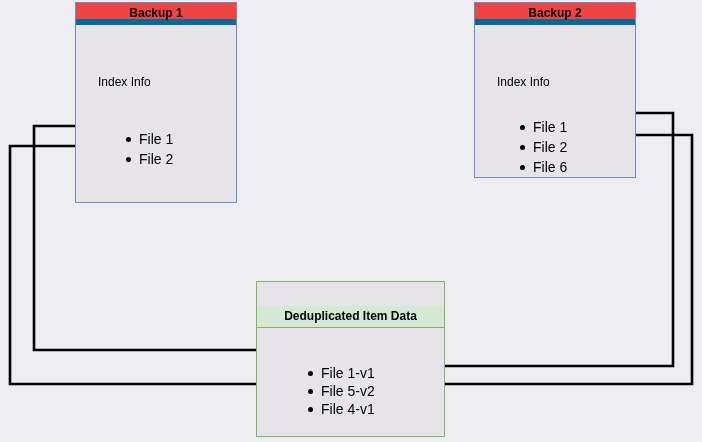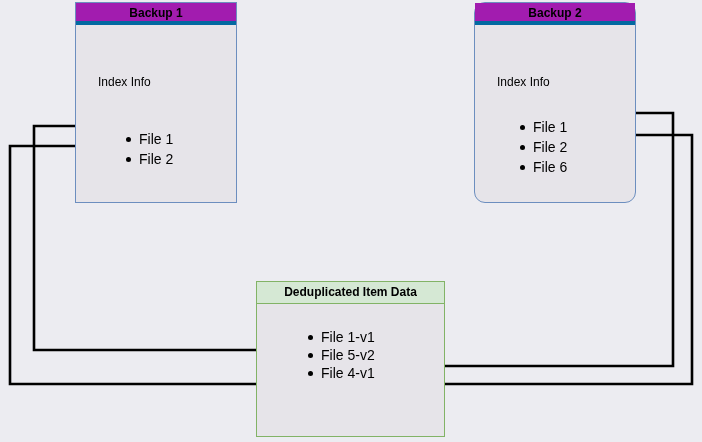--- a/index.html
+++ b/index.html
@@ -37,26 +37,27 @@
     border: 1px solid #82b366;
   }
   .node-header {
     box-sizing: border-box;
     height: 22px;
     line-height: 20px;
     text-align: center;
     font-size: 12px;
     font-weight: bold;
     color: #000000;
-    background: #a21caf;
-    border-bottom: 4px solid #0369a1;
+    background: #ef4444;
+    border-bottom: 6px solid #0369a1;
   }
   .node.green .node-header {
     background: #d5e8d4;
     border-bottom: 1px solid #82b366;
+    margin-top: 24px;
   }
   .node-body {
     position: relative;
     height: calc(100% - 22px);
   }
   .section-title {
     position: absolute;
     font-size: 12px;
     color: #000000;
     white-space: nowrap;
@@ -130,36 +131,36 @@
     <div class="node-header">Backup 1</div>
     <div class="node-body">
       <div class="section-title" style="left:22px; top:50px;">Index Info</div>
       <ul class="file-list" style="left:47px; top:104px;">
         <li>File 1</li>
         <li>File 2</li>
       </ul>
     </div>
   </div>
 
-  <div class="node" style="left:474px; top:2px; width:162px; height:201px;border-radius:11px;">
+  <div class="node" style="left:474px; top:2px; width:162px; height:176px;">
     <div class="node-header">Backup 2</div>
     <div class="node-body">
       <div class="section-title" style="left:22px; top:50px;">Index Info</div>
       <ul class="file-list" style="left:42px; top:92px;">
         <li>File 1</li>
         <li>File 2</li>
         <li>File 6</li>
       </ul>
     </div>
   </div>
 
   <div class="node green" style="left:256px; top:281px; width:189px; height:156px;">
     <div class="node-header">Deduplicated Item Data</div>
     <div class="node-body">
-      <ul class="file-list dedup-list" style="left:48px; top:24px;">
+      <ul class="file-list dedup-list" style="left:48px; top:36px;">
         <li>File 1-v1</li>
         <li>File 5-v2</li>
         <li>File 4-v1</li>
       </ul>
     </div>
   </div>
 
 </div>
 
 </body></html>

